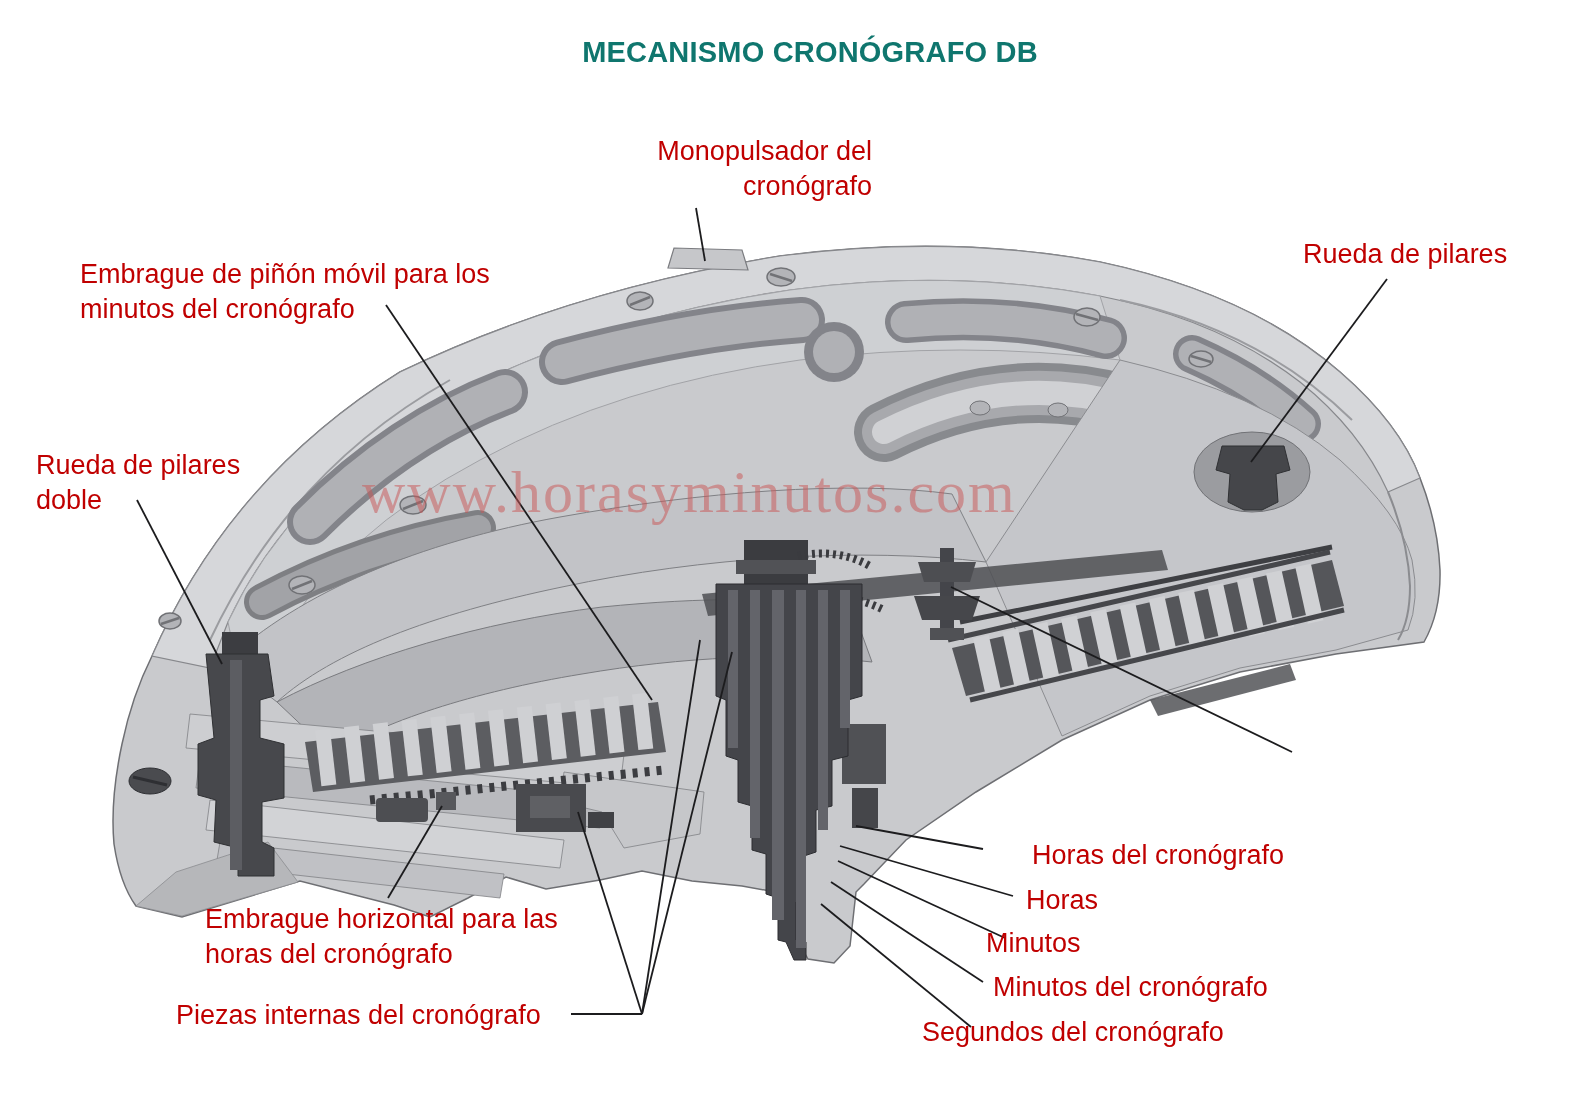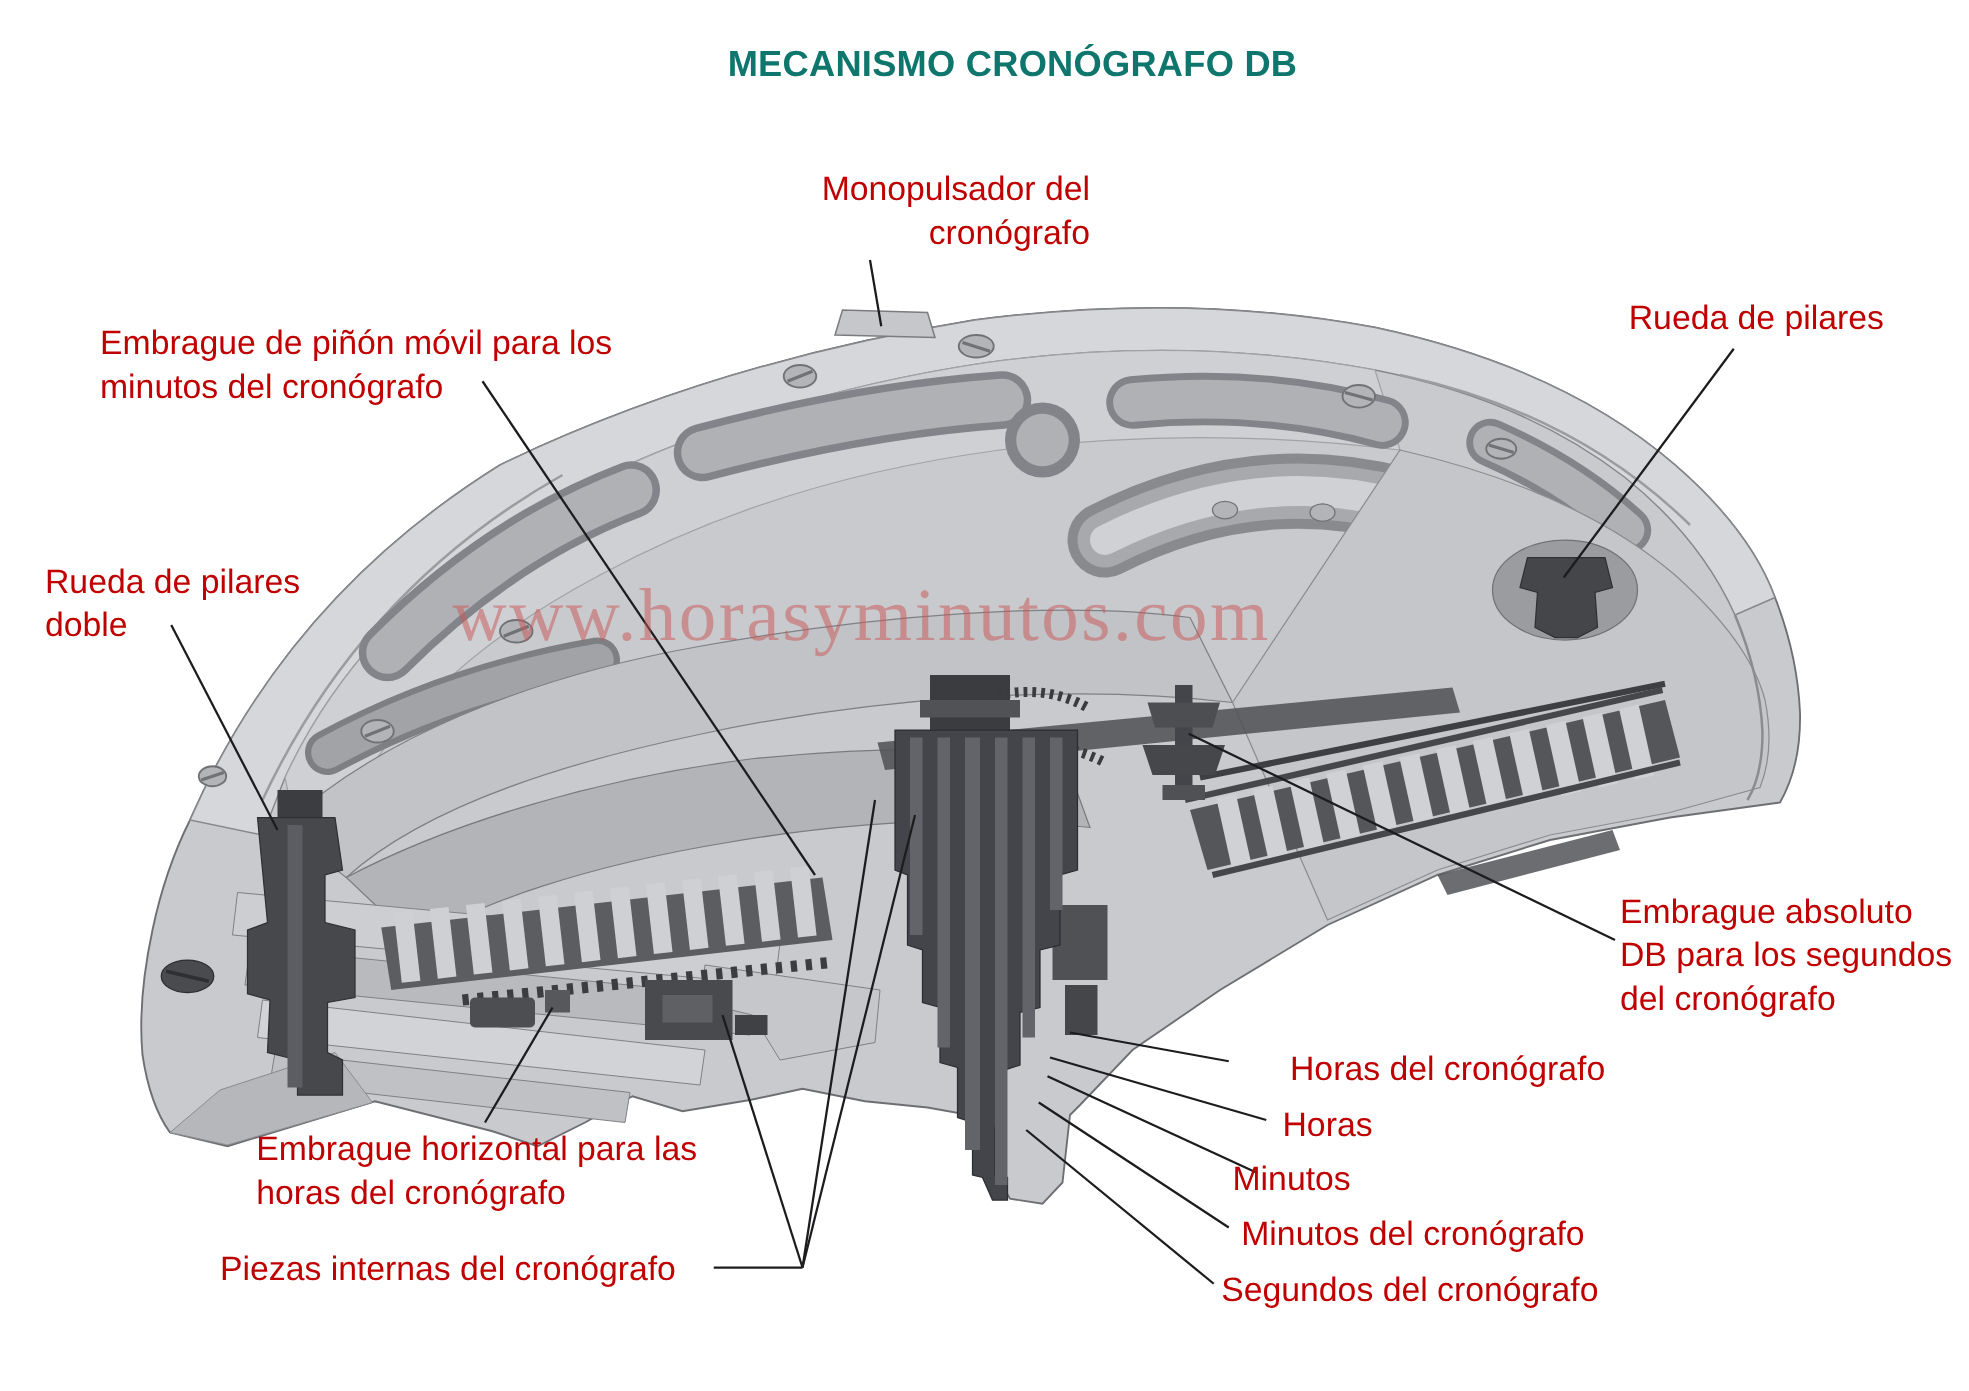--- a/index.html
+++ b/index.html
@@ -11,21 +11,21 @@
   .label{position:absolute;font-size:27px;line-height:35px;color:#c00000;white-space:pre-line;}
   .lab-monopulsador{left:520px;top:134px;width:352px;text-align:right;}
   .lab-rueda-pilares{left:1303px;top:237px;}
   .lab-embrague-pinon{left:80px;top:257px;}
   .lab-rueda-doble{left:36px;top:448px;}
   .lab-embrague-absoluto{left:1296px;top:712px;}
   .lab-horas-crono{left:1032px;top:838px;}
   .lab-horas{left:1026px;top:883px;}
   .lab-minutos{left:986px;top:926px;}
   .lab-minutos-crono{left:993px;top:970px;}
-  .lab-segundos-crono{left:977px;top:1015px;}
+  .lab-segundos-crono{left:922px;top:1015px;}
   .lab-embrague-horizontal{left:205px;top:902px;}
   .lab-piezas{left:176px;top:998px;}
   .watermark{position:absolute;left:362px;top:458px;width:840px;
              font-family:"Liberation Serif",serif;font-size:60px;letter-spacing:2px;
              color:rgba(201,88,88,0.52);pointer-events:none;}
 </style>
 </head>
 <body>
 
 <div id="canvas">
@@ -241,23 +241,20 @@
 
   <div class="title">MECANISMO CRONÓGRAFO DB</div>
 
   <div class="label lab-monopulsador">Monopulsador del
 cronógrafo</div>
   <div class="label lab-rueda-pilares">Rueda de pilares</div>
   <div class="label lab-embrague-pinon">Embrague de piñón móvil para los
 minutos del cronógrafo</div>
   <div class="label lab-rueda-doble">Rueda de pilares
 doble</div>
-  <div class="label lab-embrague-absoluto">Embrague absoluto
-DB para los segundos
-del cronógrafo</div>
   <div class="label lab-horas-crono">Horas del cronógrafo</div>
   <div class="label lab-horas">Horas</div>
   <div class="label lab-minutos">Minutos</div>
   <div class="label lab-minutos-crono">Minutos del cronógrafo</div>
   <div class="label lab-segundos-crono">Segundos del cronógrafo</div>
   <div class="label lab-embrague-horizontal">Embrague horizontal para las
 horas del cronógrafo</div>
   <div class="label lab-piezas">Piezas internas del cronógrafo</div>
 
 </div>

